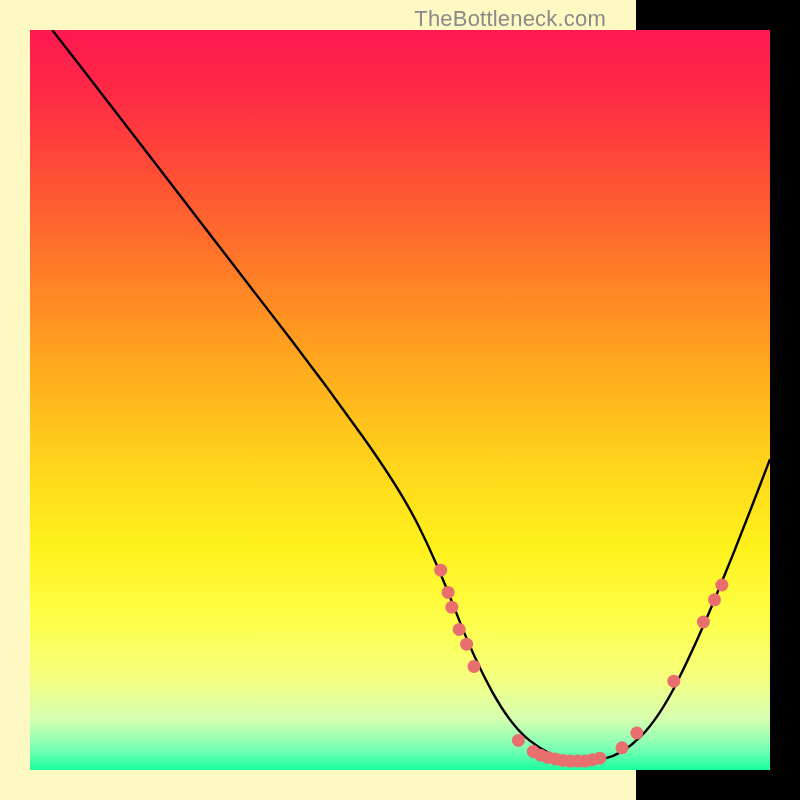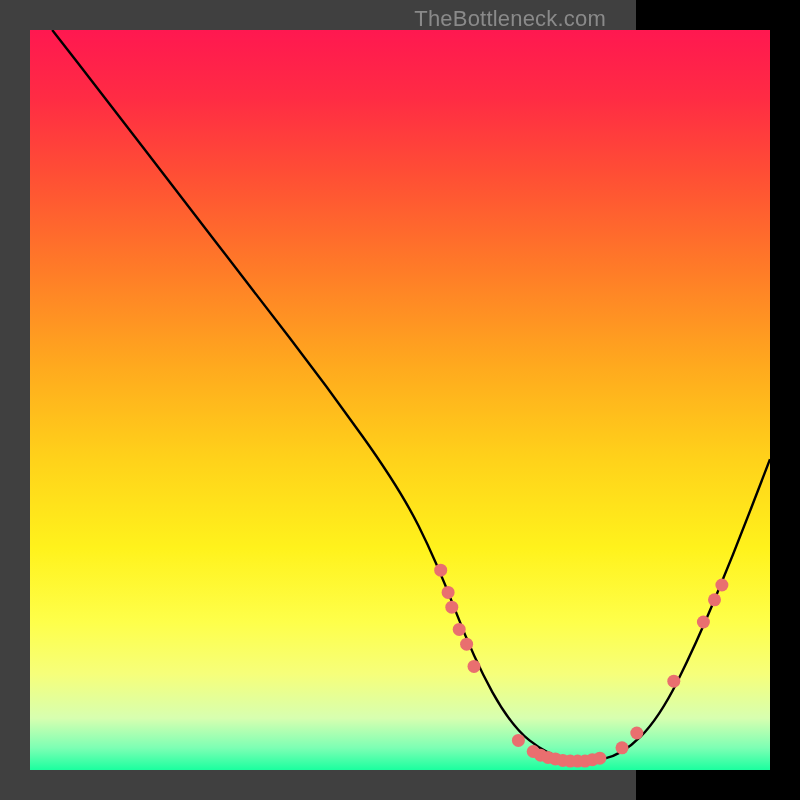--- a/index.html
+++ b/index.html
@@ -8,21 +8,21 @@
     background: #000;
     width: 800px;
     height: 800px;
     overflow: hidden;
     font-family: Arial, Helvetica, sans-serif;
   }
   .frame {
     position: relative;
     width: 636px;
     height: 800px;
-    background: #404040;
+    background: #fef9c3;
   }
   .plot-area {
     position: absolute;
     left: 30px;
     top: 30px;
     width: 740px;
     height: 740px;
     background: linear-gradient(to bottom,
       #ff1850 0%,
       #ff2b44 9%,

